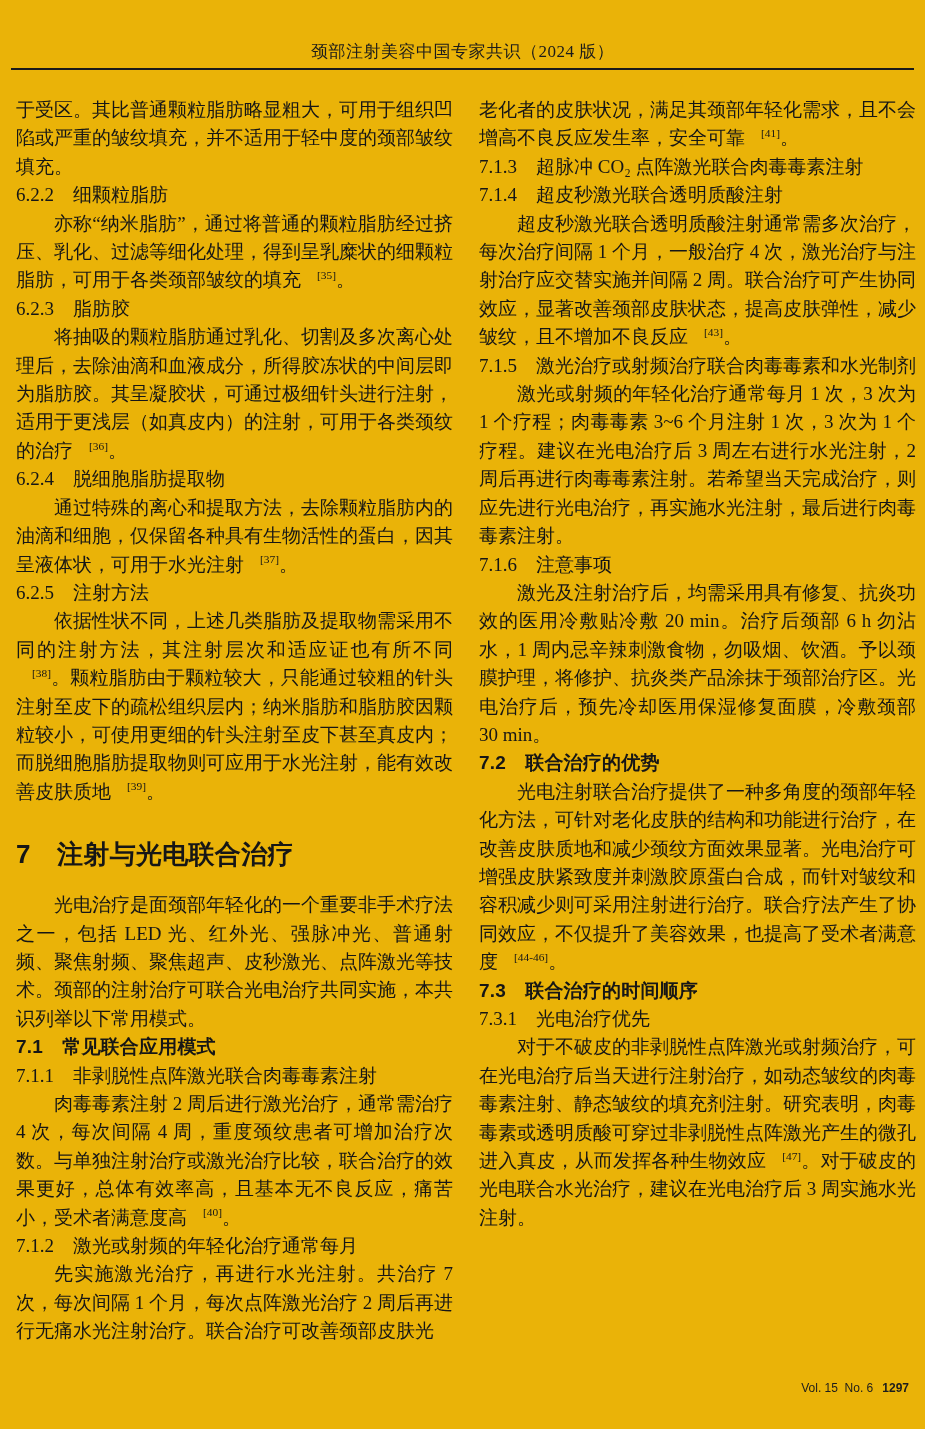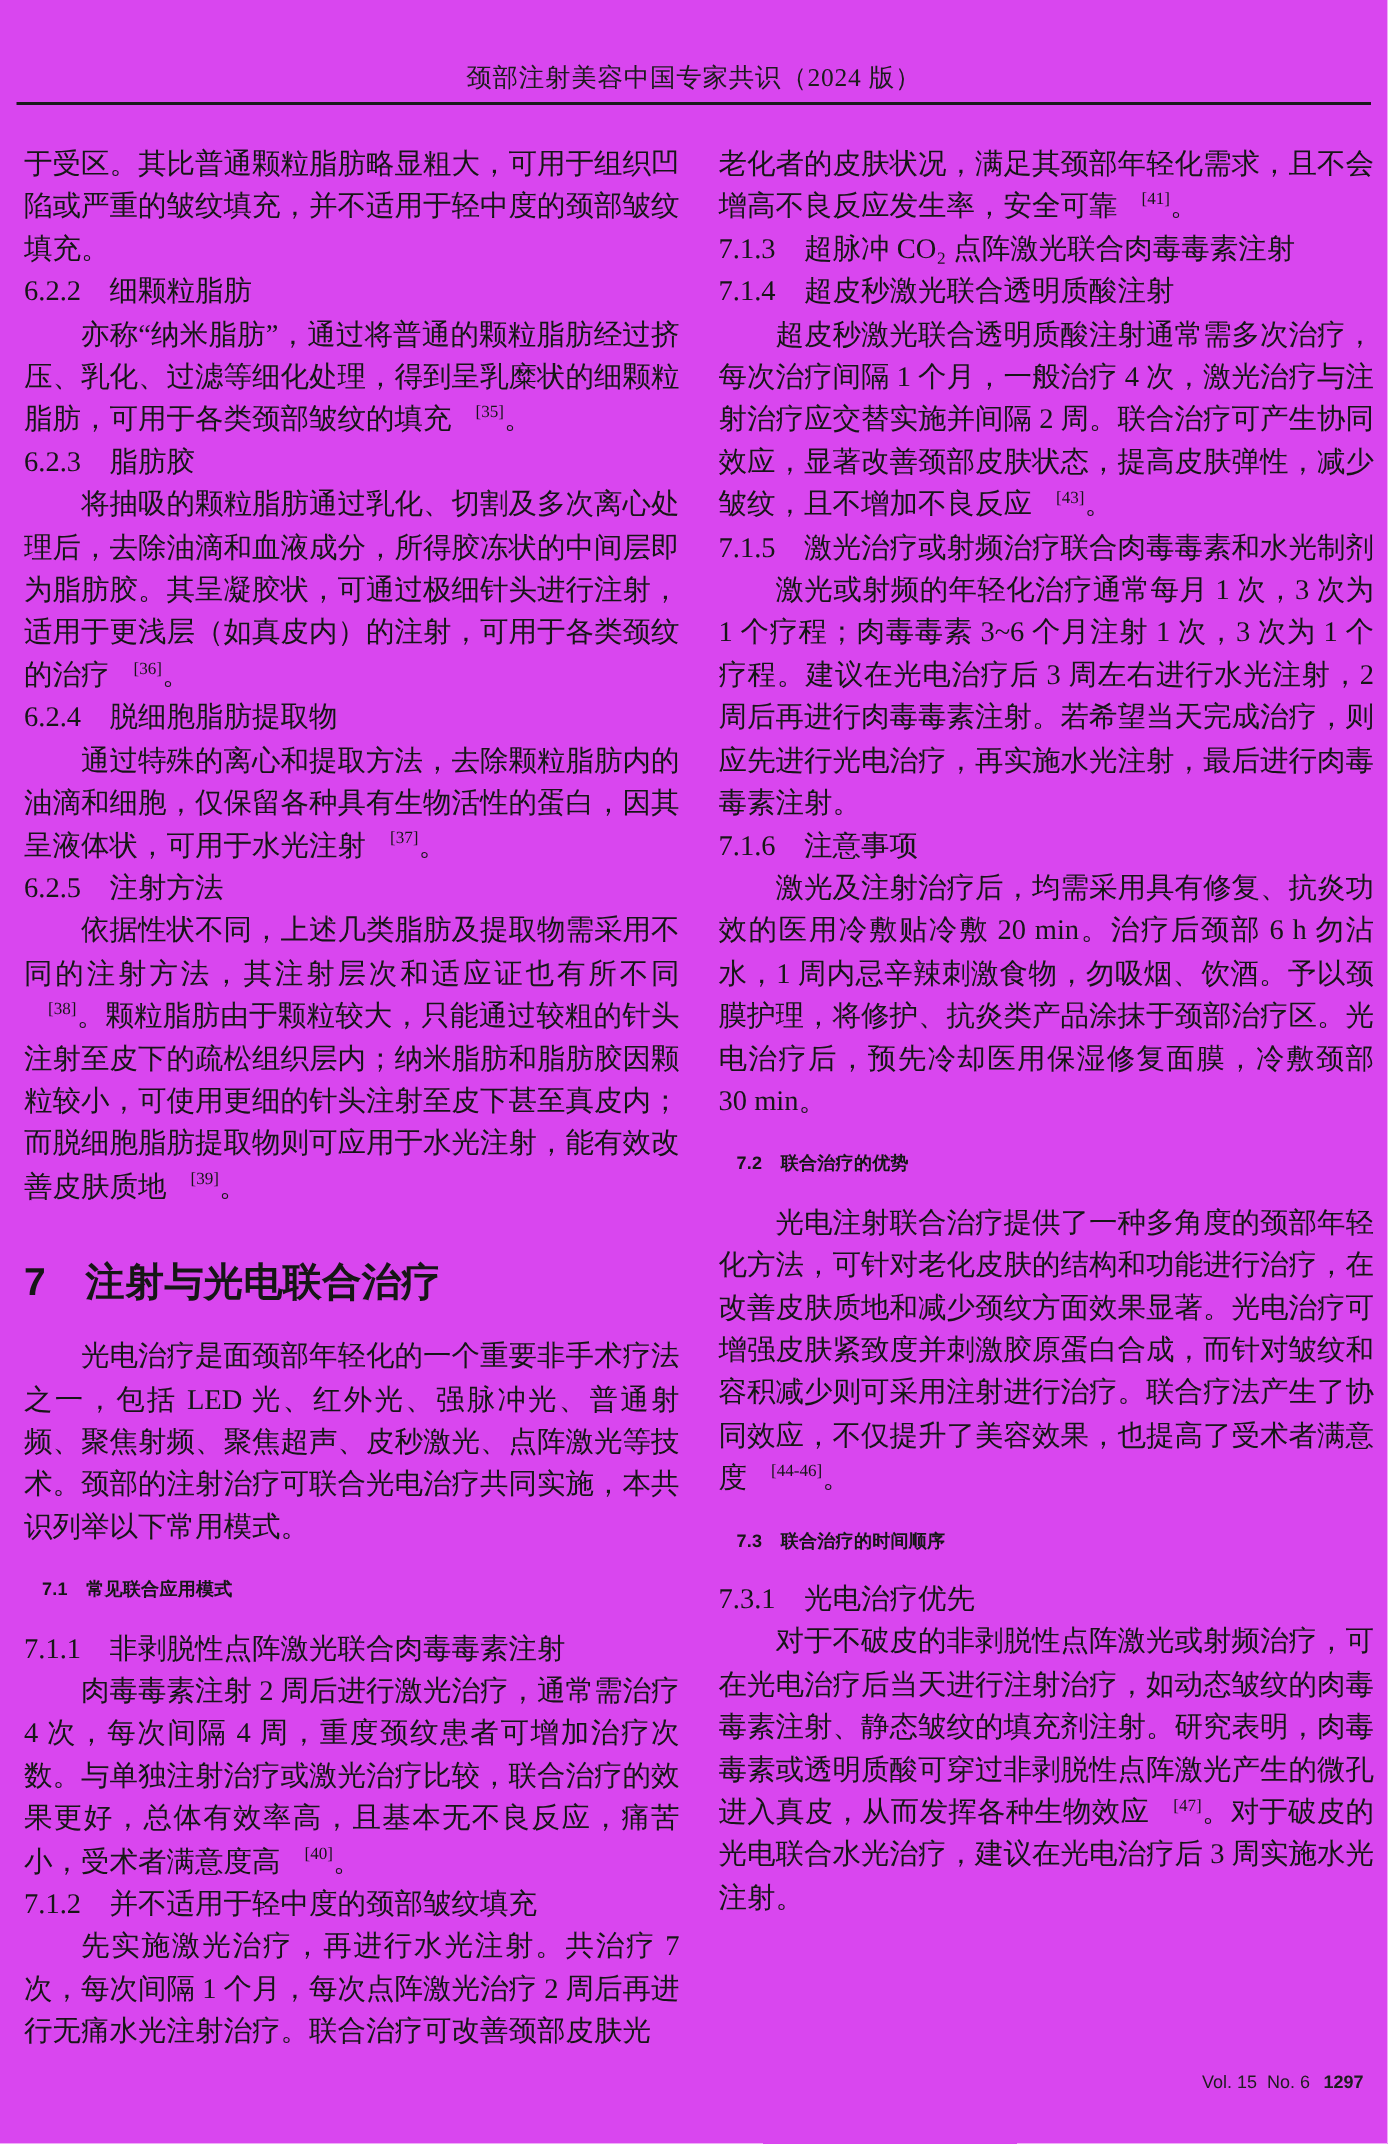--- a/index.html
+++ b/index.html
@@ -1,20 +1,20 @@
 <!DOCTYPE html>
 <html lang="zh"><head>
 <meta charset="utf-8">
 <style>
   html, body { margin: 0; padding: 0; background: #ffffff; }
   .page {
     position: relative;
     width: 925px;
     height: 1429px;
-    background: #d946ef;
+    background: #eab308;
     color: #151515;
     font-family: "Liberation Serif", "DejaVu Serif", serif;
     overflow: hidden;
   }
   .running-head {
     position: absolute;
     top: 43px;
     left: 0;
     width: 100%;
     text-align: center;
@@ -48,24 +48,24 @@
   }
   .col p.para { margin: 0; text-indent: 2em; }
   .col p.para.noindent { text-indent: 0; }
   .col .h3 {
     margin: 0;
     font-weight: normal;
     font-size: 19px;
     text-align: left;
   }
   .col .h2 {
-    margin: 12px;
+    margin: 0;
     font-family: "Liberation Sans", "DejaVu Sans", sans-serif;
     font-weight: 700;
-    font-size: 12px;
+    font-size: 19px;
     text-align: left;
     letter-spacing: 0.2px;
   }
   .col .h1 {
     margin: 33px 0 22px 0;
     font-family: "Liberation Sans", "DejaVu Sans", sans-serif;
     font-weight: 700;
     font-size: 26px;
     line-height: 30px;
     text-align: left;
@@ -109,21 +109,21 @@
         <p class="para">将抽吸的颗粒脂肪通过乳化、切割及多次离心处理后，去除油滴和血液成分，所得胶冻状的中间层即为脂肪胶。其呈凝胶状，可通过极细针头进行注射，适用于更浅层（如真皮内）的注射，可用于各类颈纹的治疗<sup class="ref">[36]</sup>。</p>
         <div class="h3">6.2.4　脱细胞脂肪提取物</div>
         <p class="para">通过特殊的离心和提取方法，去除颗粒脂肪内的油滴和细胞，仅保留各种具有生物活性的蛋白，因其呈液体状，可用于水光注射<sup class="ref">[37]</sup>。</p>
         <div class="h3">6.2.5　注射方法</div>
         <p class="para">依据性状不同，上述几类脂肪及提取物需采用不同的注射方法，其注射层次和适应证也有所不同<sup class="ref">[38]</sup>。颗粒脂肪由于颗粒较大，只能通过较粗的针头注射至皮下的疏松组织层内；纳米脂肪和脂肪胶因颗粒较小，可使用更细的针头注射至皮下甚至真皮内；而脱细胞脂肪提取物则可应用于水光注射，能有效改善皮肤质地<sup class="ref">[39]</sup>。</p>
         <div class="h1">7　注射与光电联合治疗</div>
         <p class="para">光电治疗是面颈部年轻化的一个重要非手术疗法之一，包括 LED 光、红外光、强脉冲光、普通射频、聚焦射频、聚焦超声、皮秒激光、点阵激光等技术。颈部的注射治疗可联合光电治疗共同实施，本共识列举以下常用模式。</p>
         <div class="h2">7.1　常见联合应用模式</div>
         <div class="h3">7.1.1　非剥脱性点阵激光联合肉毒毒素注射</div>
         <p class="para">肉毒毒素注射 2 周后进行激光治疗，通常需治疗 4 次，每次间隔 4 周，重度颈纹患者可增加治疗次数。与单独注射治疗或激光治疗比较，联合治疗的效果更好，总体有效率高，且基本无不良反应，痛苦小，受术者满意度高<sup class="ref">[40]</sup>。</p>
-        <div class="h3">7.1.2　并不适用于轻中度的颈部皱纹填充</div>
+        <div class="h3">7.1.2　激光或射频的年轻化治疗通常每月</div>
         <p class="para">先实施激光治疗，再进行水光注射。共治疗 7 次，每次间隔 1 个月，每次点阵激光治疗 2 周后再进行无痛水光注射治疗。联合治疗可改善颈部皮肤光</p>
       </div>
     <div class="col" id="col-right">
         <p class="para noindent">老化者的皮肤状况，满足其颈部年轻化需求，且不会增高不良反应发生率，安全可靠<sup class="ref">[41]</sup>。</p>
         <div class="h3">7.1.3　超脉冲 CO₂ 点阵激光联合肉毒毒素注射</div>
         <div class="h3">7.1.4　超皮秒激光联合透明质酸注射</div>
         <p class="para">超皮秒激光联合透明质酸注射通常需多次治疗，每次治疗间隔 1 个月，一般治疗 4 次，激光治疗与注射治疗应交替实施并间隔 2 周。联合治疗可产生协同效应，显著改善颈部皮肤状态，提高皮肤弹性，减少皱纹，且不增加不良反应<sup class="ref">[43]</sup>。</p>
         <div class="h3">7.1.5　激光治疗或射频治疗联合肉毒毒素和水光制剂</div>
         <p class="para">激光或射频的年轻化治疗通常每月 1 次，3 次为 1 个疗程；肉毒毒素 3~6 个月注射 1 次，3 次为 1 个疗程。建议在光电治疗后 3 周左右进行水光注射，2 周后再进行肉毒毒素注射。若希望当天完成治疗，则应先进行光电治疗，再实施水光注射，最后进行肉毒毒素注射。</p>
         <div class="h3">7.1.6　注意事项</div>

